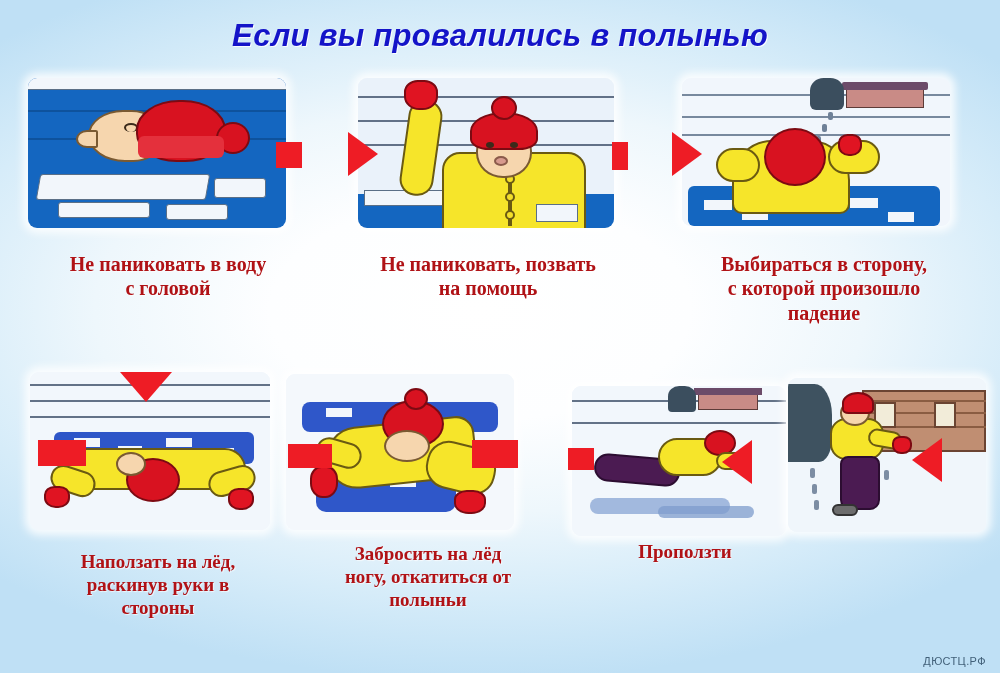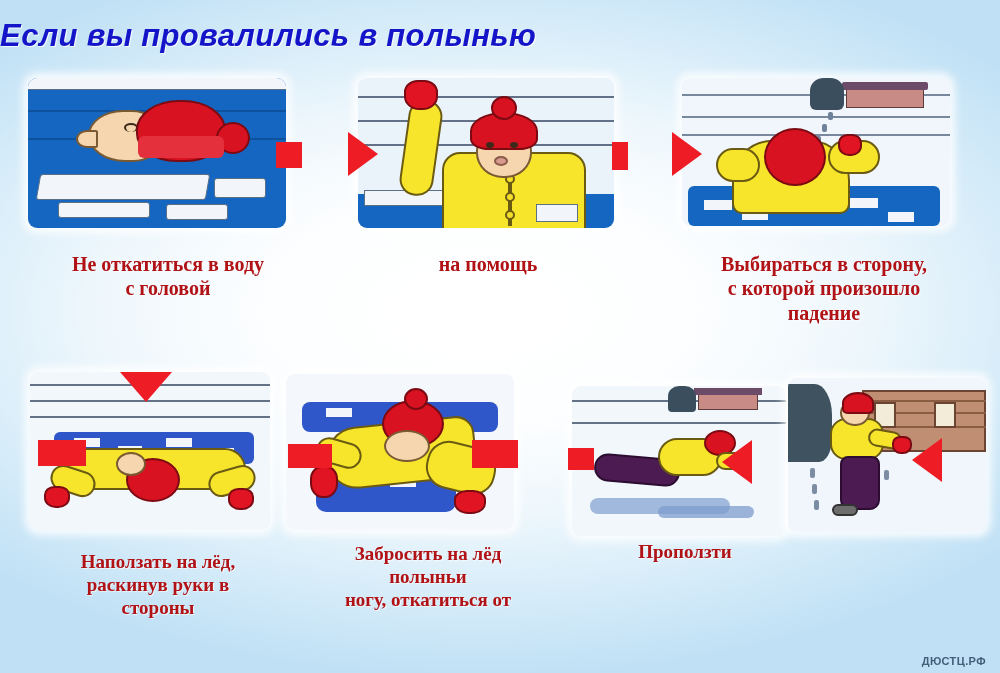--- a/index.html
+++ b/index.html
@@ -19,21 +19,21 @@
     background:
       radial-gradient(ellipse 70% 55% at 48% 46%, #ffffff 0%, #fdfeff 30%, #eef7fc 55%, #d6ecf9 78%, #bfe0f5 100%);
   }
 
   
   #title {
     position: absolute;
     top: 18px;
     left: 0;
     width: 100%;
-    text-align: left;
+    text-align: center;
     font-family: "Liberation Sans", sans-serif;
     font-weight: bold;
     font-style: italic;
     font-size: 31px;
     letter-spacing: 0.3px;
     color: #1414c8;
     text-shadow: 1px 1px 0 rgba(255,255,255,0.85);
   }
 
   
@@ -97,21 +97,20 @@
   
   #watermark {
     position: absolute;
     right: 14px;
     bottom: 6px;
     font-family: "Liberation Sans", sans-serif;
     font-size: 11px;
     color: #2c4a63;
     opacity: .85;
     letter-spacing: .4px;
-    font-weight: bold;
   }
 
   
   .house-body { position:absolute; background:#c98b86; border:1.5px solid #5d3b38; }
   .house-roof { position:absolute; background:#6c4b69; }
   .tree       { position:absolute; background:#3b4e5e; }
 </style>
 </head>
 <body>
 
@@ -194,25 +193,26 @@
       <div class="yellow" style="left:50px; top:62px; width:118px; height:74px; border-radius:40px 40px 10px 10px;"></div>
       <div class="yellow" style="left:34px; top:70px; width:44px; height:34px; border-radius:20px;"></div>
       <div class="yellow" style="left:146px; top:62px; width:52px; height:34px; border-radius:20px;"></div>
       <div class="redhat" style="left:82px; top:50px; width:62px; height:58px;"></div>
       <div class="mitten" style="left:156px; top:56px; width:24px; height:22px;"></div>
     </div>
   </div>
   <div class="arrow-right" style="left:672px; top:132px;"></div>
 
   <div class="caption" style="left:8px; top:252px; width:320px; font-size:20px;">
-    <div>Не откатиться в воду</div>
+    <div>Не паниковать в воду</div>
     <div>с головой</div>
   </div>
 
   <div class="caption" style="left:338px; top:252px; width:300px; font-size:20px;">
+    <div>Не паниковать, позвать</div>
     <div>на помощь</div>
   </div>
 
   <div class="caption" style="left:664px; top:252px; width:320px; font-size:20px;">
     <div>Выбираться в сторону,</div>
     <div>с которой произошло</div>
     <div>падение</div>
   </div>
 
   <div class="panel" style="left:30px; top:372px; width:240px; height:158px; background:#f1f6fb;">
@@ -314,22 +314,22 @@
   <div class="arrow-left" style="left:912px; top:438px;"></div>
 
   <div class="caption" style="left:14px; top:550px; width:288px; font-size:19px;">
     <div>Наползать на лёд,</div>
     <div>раскинув руки  в</div>
     <div>стороны</div>
   </div>
 
   <div class="caption" style="left:290px; top:542px; width:276px; font-size:19px;">
     <div>Забросить на лёд</div>
+    <div>ногу, откатиться от</div>
     <div>полыньи</div>
-    <div>ногу, откатиться от</div>
   </div>
 
   <div class="caption" style="left:572px; top:540px; width:226px; font-size:19px;">
     <div>Проползти</div>
   </div>
 
 
   <div id="watermark">ДЮСТЦ.РФ</div>
 
 </div>

